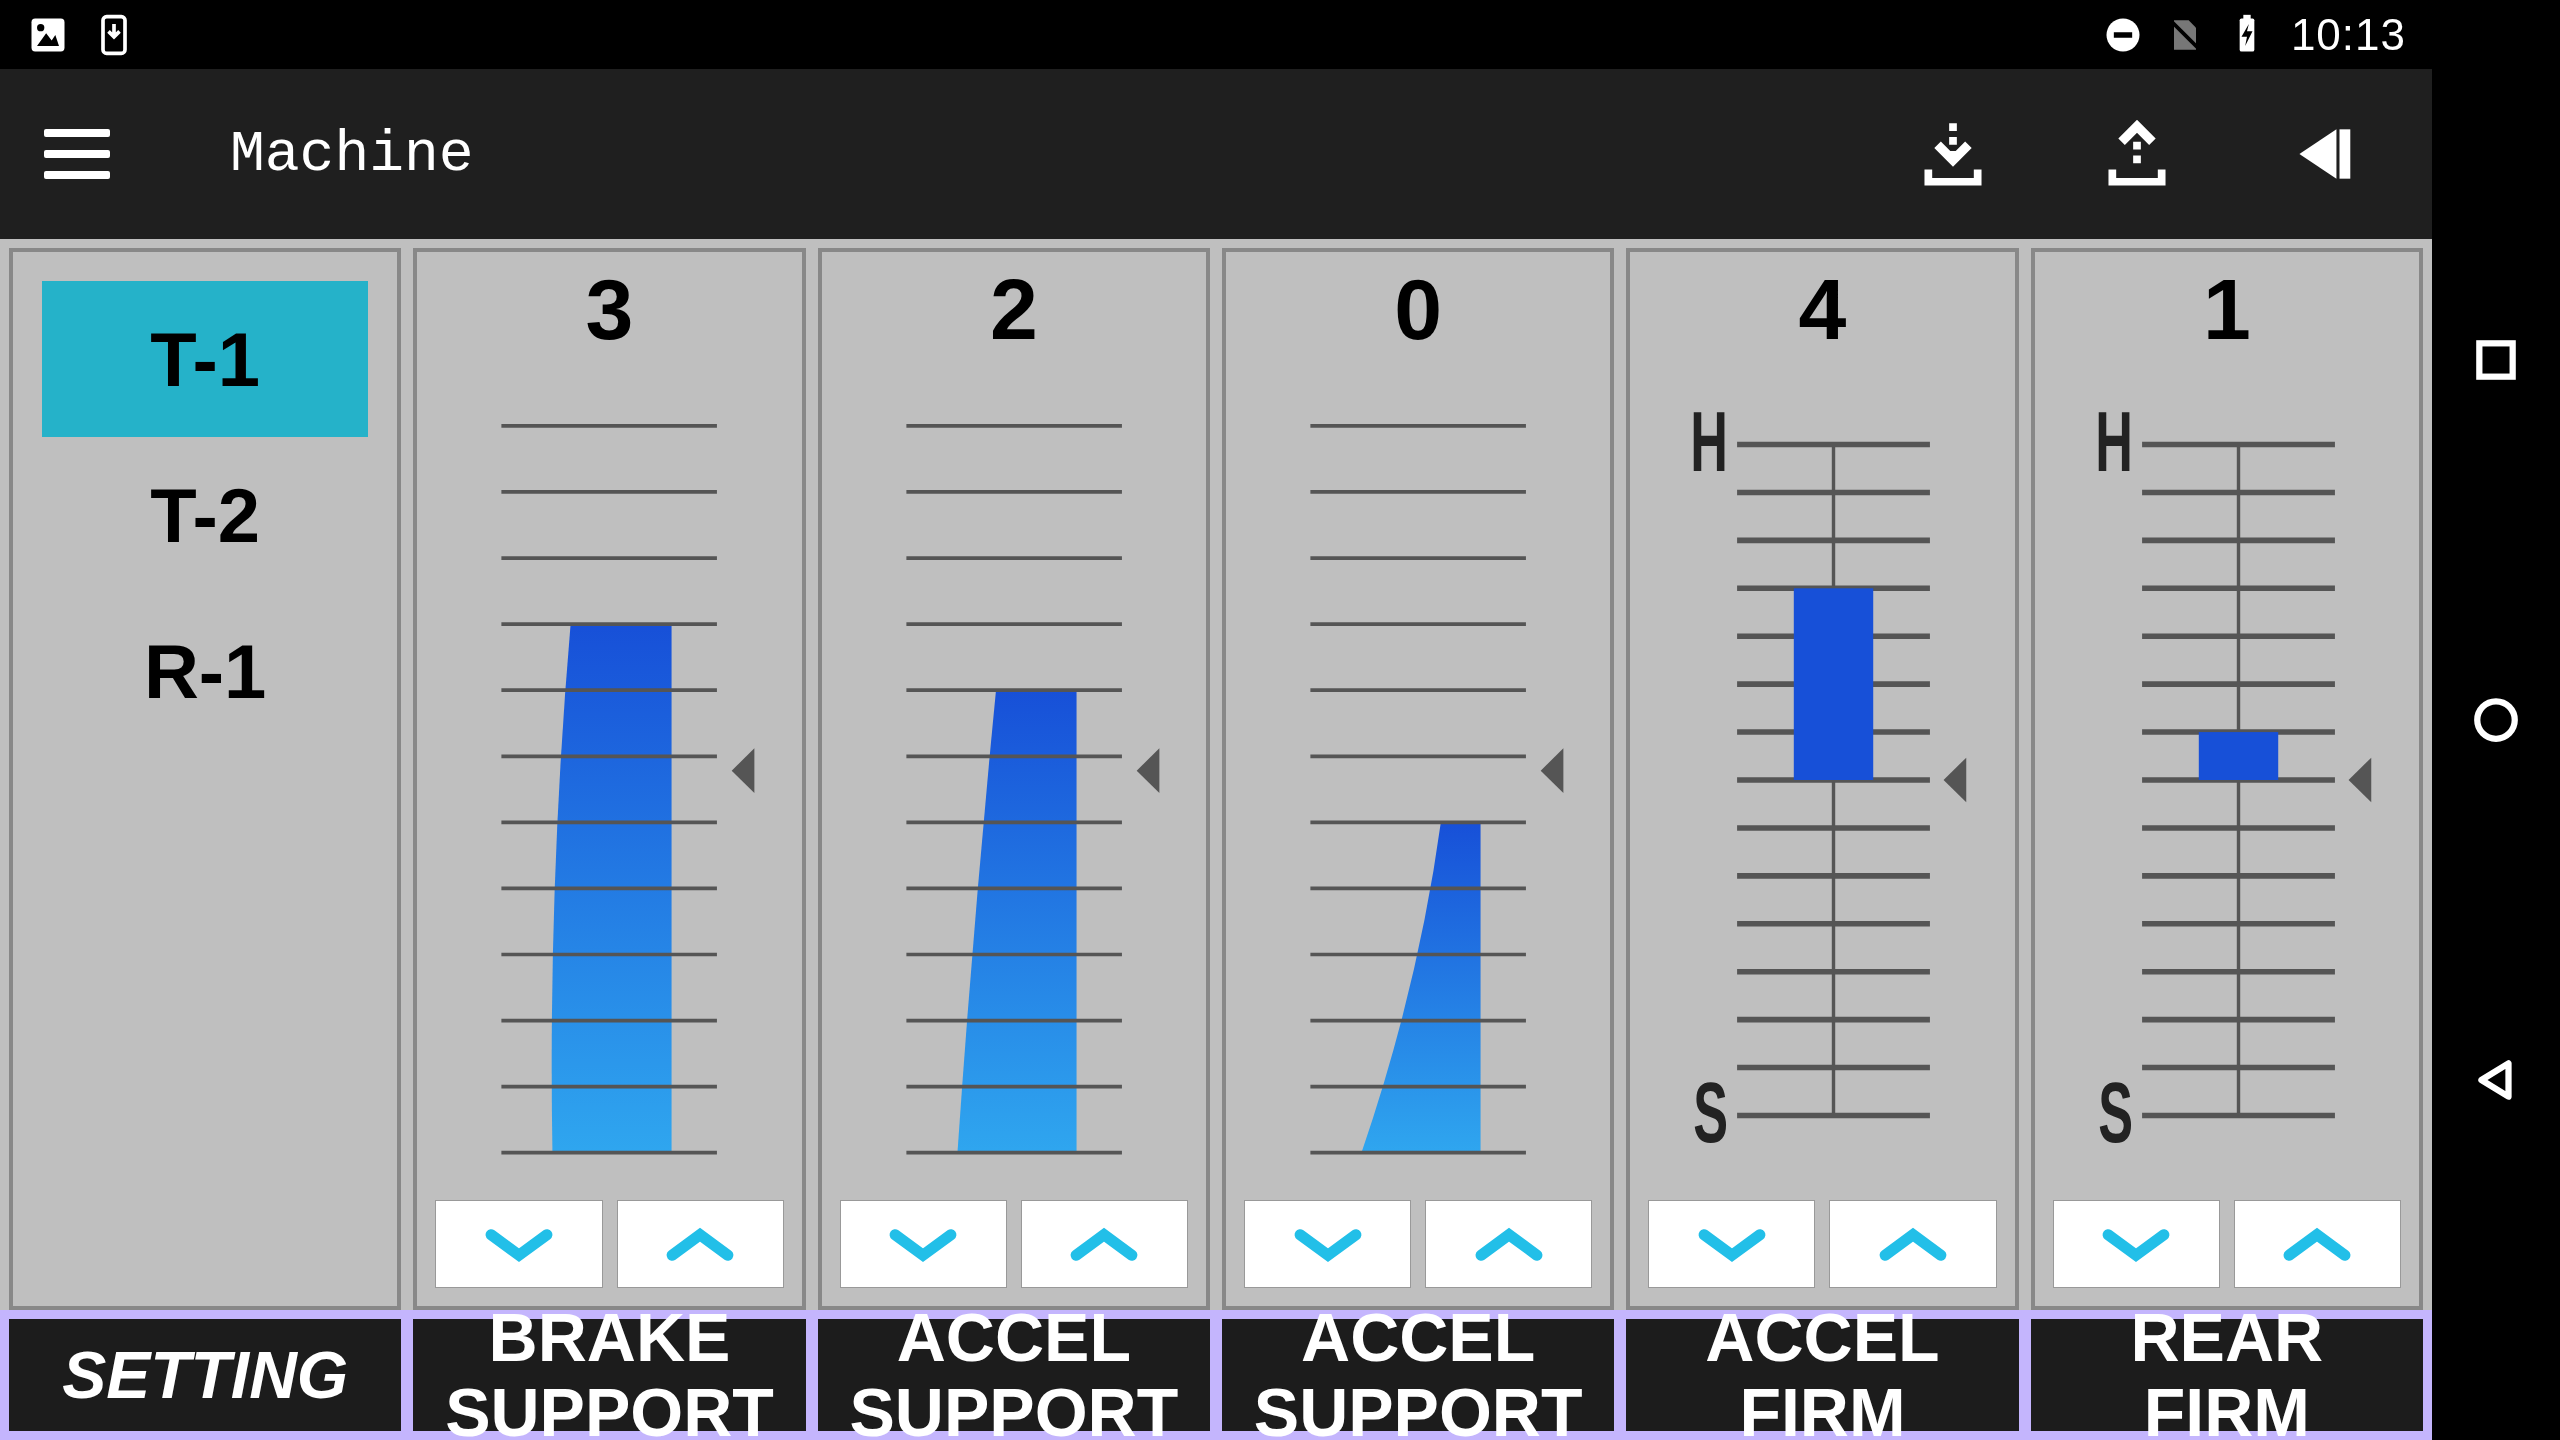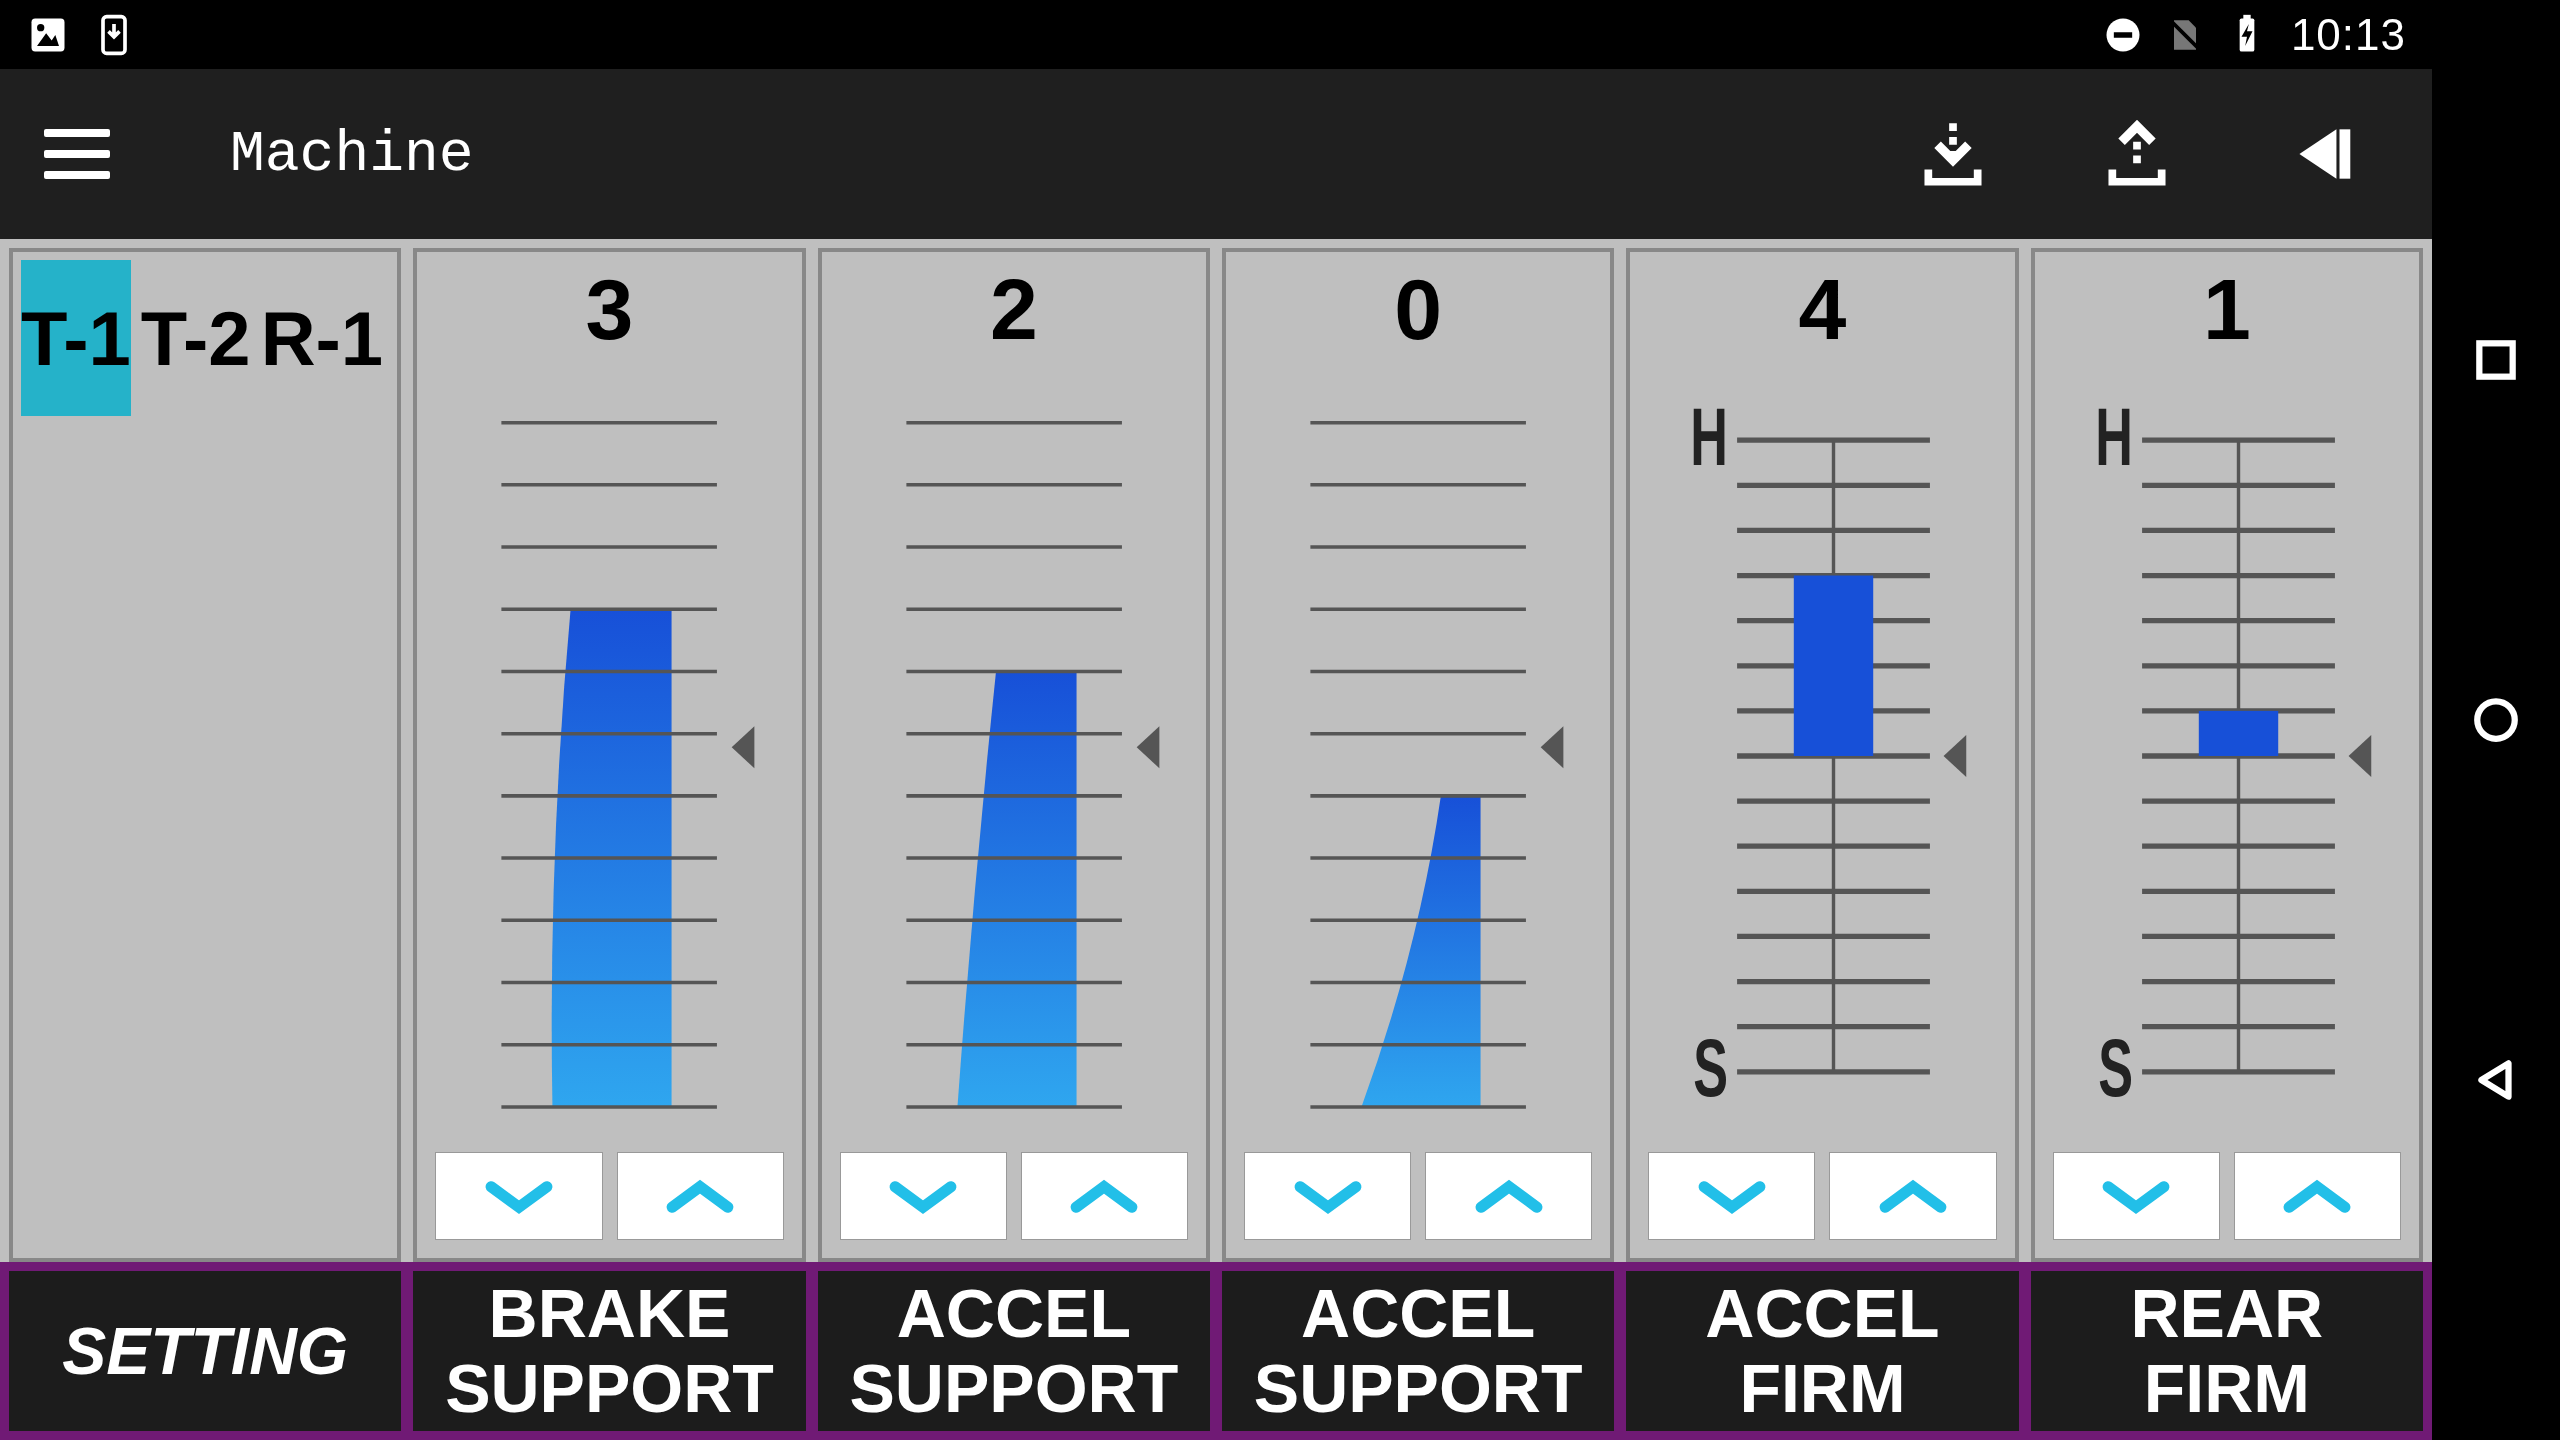--- a/index.html
+++ b/index.html
@@ -45,40 +45,40 @@
   .body {
     flex: 1; background: #bfbfbf; display: flex; gap: 12px; padding: 9px 9px 0 9px;
   }
 
   .panel {
     background: #bfbfbf; border: 4px solid #888; flex: 1; display: flex; flex-direction: column;
     justify-content: flex-start;
   }
 
   
-  .tabs { display: flex; flex-direction: row; gap: 10px; padding: 8px; }
+  .tabs { display: flex; flex-direction: column; padding: 29px; }
   .tab {
     height: 156px; display: flex; align-items: center; justify-content: center;
     font-size: 76px; font-weight: 700; color: #000;
   }
   .tab.sel { background: #25b2c9; }
 
   
   .gauge { flex: 1; display: flex; flex-direction: column; padding: 8px 18px 18px 18px; }
   .gvalue { font-size: 86px; font-weight: 700; text-align: center; height: 110px; }
   .gviz { flex: 1; position: relative; margin: 0 4px; }
   .gbuttons { display: flex; gap: 14px; margin-top: 10px; }
   .gbtn {
     flex: 1; height: 88px; background: #fff; border: 1px solid #999; display: flex;
     align-items: center; justify-content: center;
   }
 
   
   .footer {
-    height: 178px; background: #701a75; display: flex; gap: 12px; padding: 9px;
+    height: 130px; background: #c4b5fd; display: flex; gap: 12px; padding: 9px;
   }
   .flabel {
     flex: 1; background: #1c1c1c; color: #fff; display: flex; align-items: center;
     justify-content: center; text-align: center; font-size: 68px; font-weight: 800; line-height: 1.1;
     white-space: pre-line;
   }
   .flabel.setting { font-size: 66px; font-weight: 900; font-style: italic; }
 
   
   .curve-ticks line { stroke: #555; stroke-width: 2; }

